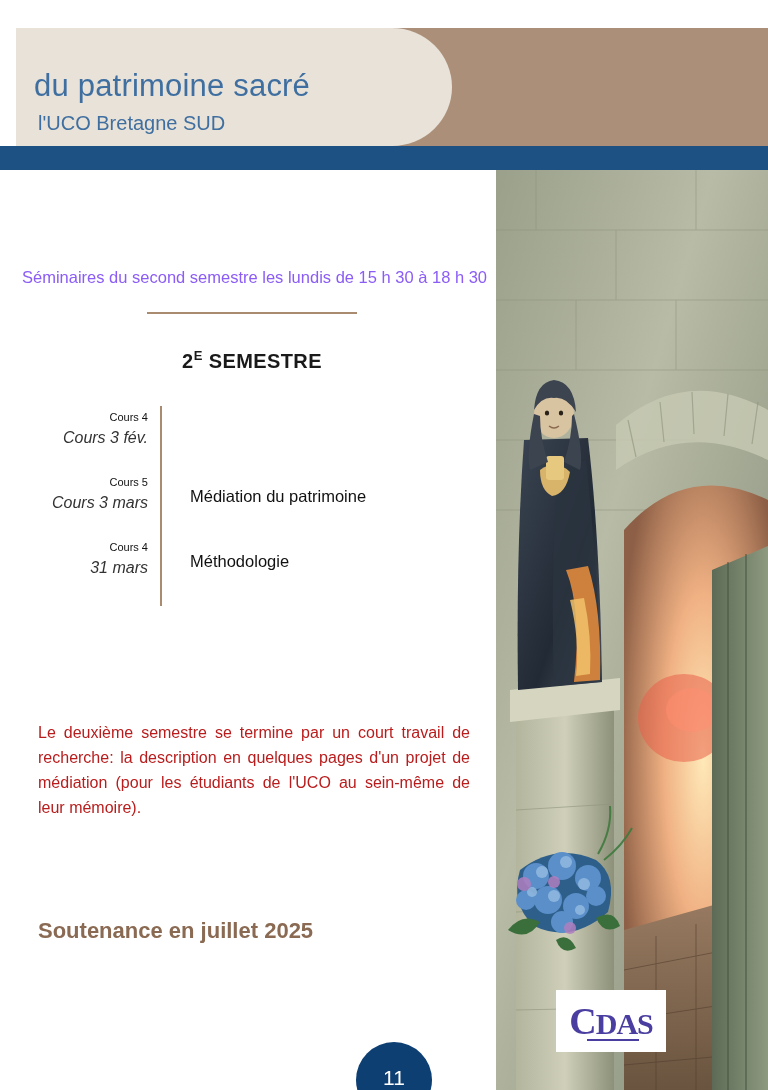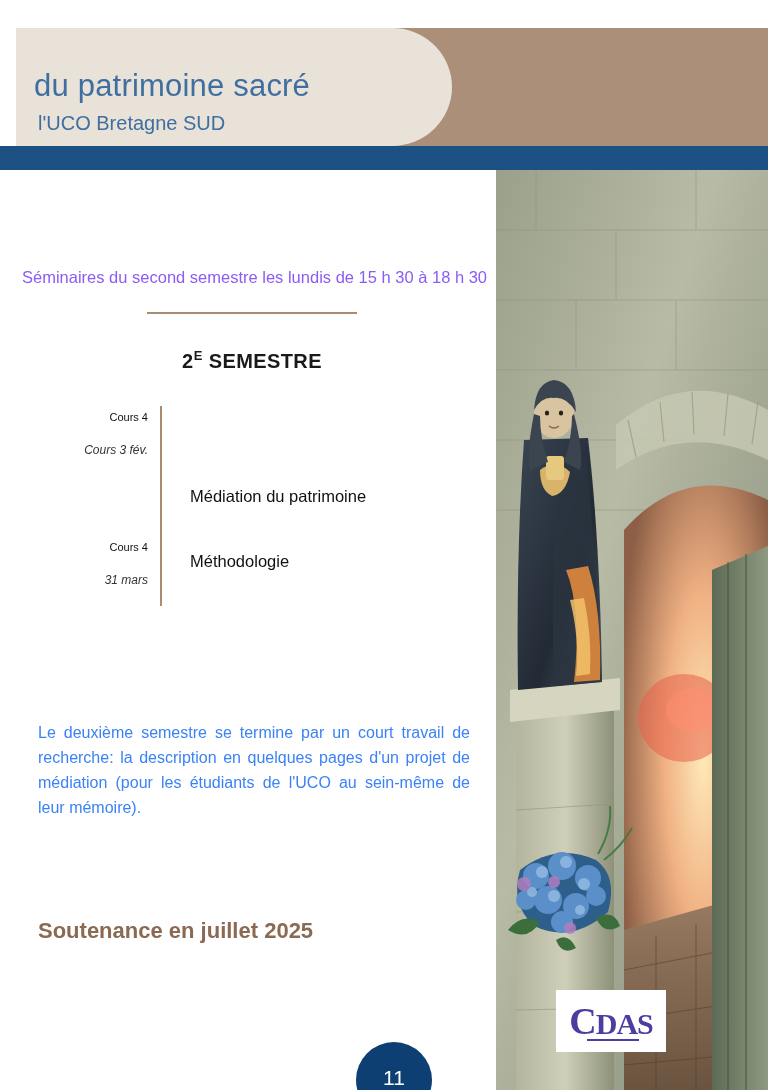--- a/index.html
+++ b/index.html
@@ -162,40 +162,39 @@
     left: 0; top: 0;
     width: 126px;
     text-align: right;
   }
   .course-num {
     font-size: 11px;
     color: #111;
     line-height: 22px;
   }
   .course-date {
-    font-size: 12px;
+    font-size: 16px;
     font-style: italic;
     color: #333;
     line-height: 20px;
-    margin-top: 12px;
   }
   .course-title {
     position: absolute;
     left: 168px; top: 16px;
     font-size: 16.5px;
     color: #111;
   }
 
   .paragraph {
     position: absolute;
     left: 38px; top: 720px;
     width: 432px;
     font-size: 16px;
     line-height: 25px;
-    color: #3b82f6;
+    color: #b91c1c;
     text-align: justify;
   }
 
   .soutenance {
     position: absolute;
     left: 38px; top: 918px;
     font-size: 22px;
     font-weight: bold;
     color: #8a6a52;
     white-space: nowrap;
@@ -380,20 +379,24 @@
 <div class="courses">
 
   <div class="course-row">
     <div class="course-left">
       <div class="course-num">Cours 4</div>
       <div class="course-date">Cours 3 fév.</div>
     </div>
   </div>
 
   <div class="course-row">
+    <div class="course-left">
+      <div class="course-num">Cours 5</div>
+      <div class="course-date">Cours 3 mars</div>
+    </div>
     <div class="course-title">Médiation du patrimoine</div>
   </div>
 
   <div class="course-row">
     <div class="course-left">
       <div class="course-num">Cours 4</div>
       <div class="course-date">31 mars</div>
     </div>
     <div class="course-title">Méthodologie</div>
   </div>

